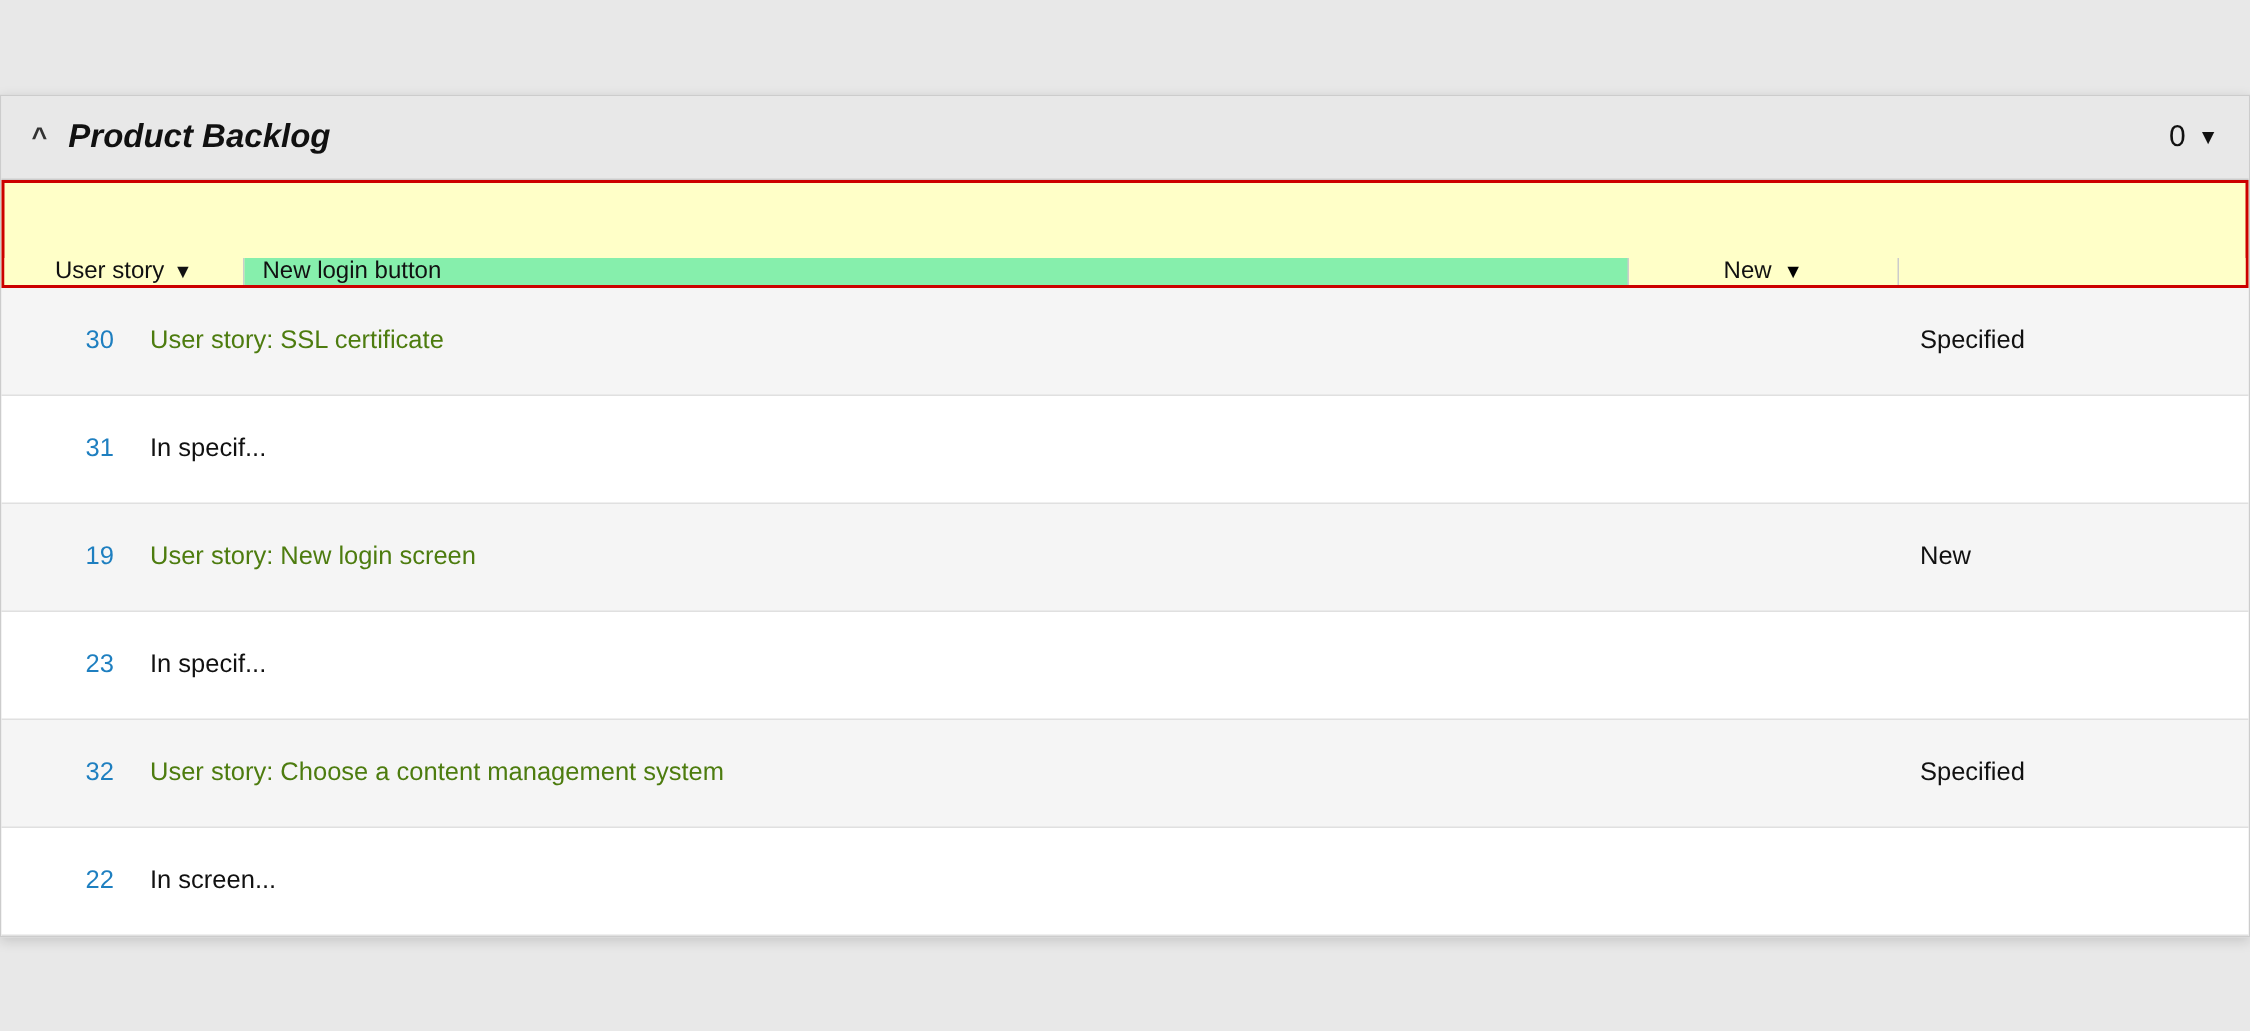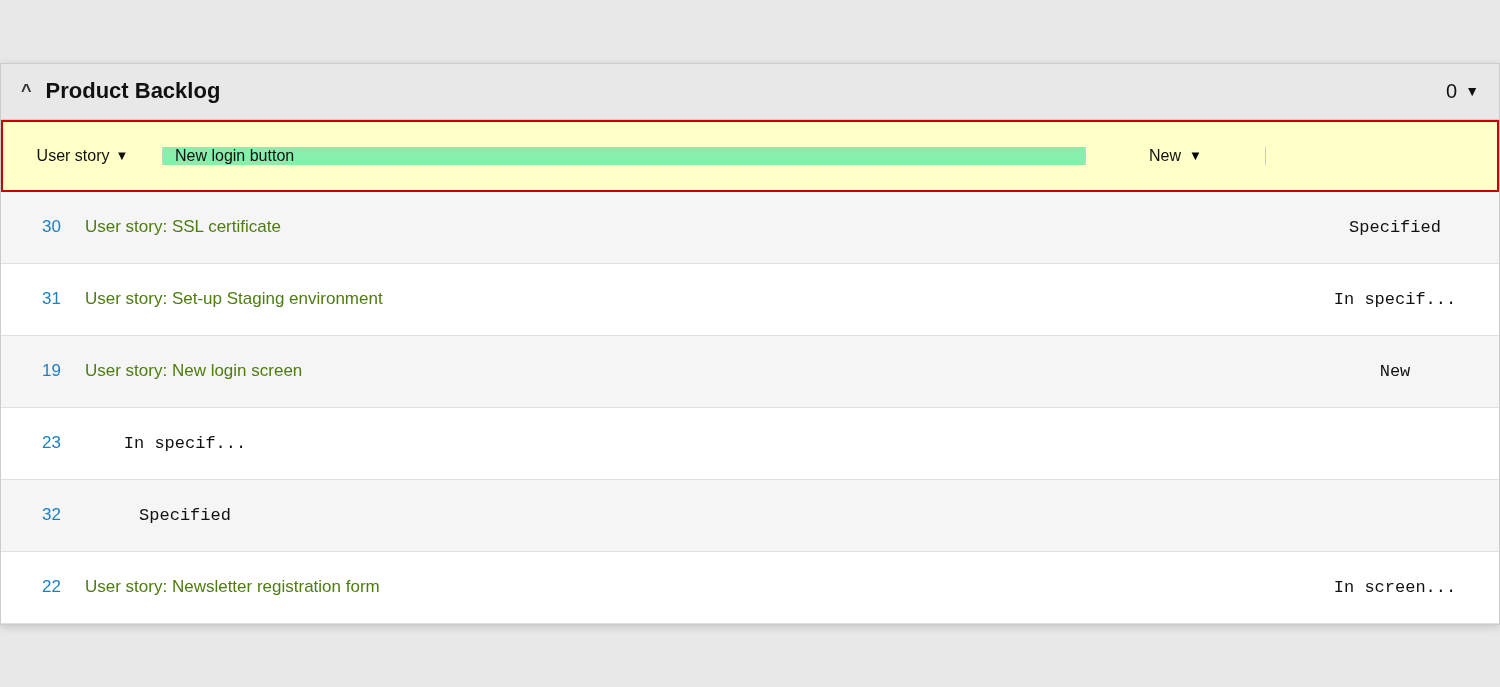--- a/index.html
+++ b/index.html
@@ -42,20 +42,21 @@
       cursor: pointer;
       color: #333;
       user-select: none;
     }
 
     .header-title {
       font-size: 22px;
       font-weight: bold;
       color: #111;
       flex: 1;
+      font-style: italic;
     }
 
     .header-date {
       font-size: 20px;
       color: #111;
       flex: 1;
       text-align: center;
     }
 
     .header-count-wrapper {
@@ -71,21 +72,21 @@
     }
 
     .dropdown-arrow {
       font-size: 14px;
       cursor: pointer;
     }
 
     
     .new-item-row {
       display: flex;
-      align-items: center;
+      align-items: flex-end;
       border: 2px solid #cc0000;
       background: #ffffc8;
       min-height: 72px;
     }
 
     .type-cell {
       display: flex;
       align-items: center;
       justify-content: center;
       padding: 0 16px;
@@ -158,21 +159,21 @@
       outline: none;
       background: transparent;
       font-size: 16px;
       padding: 0 12px;
     }
 
     
     .backlog-item {
       display: flex;
       align-items: center;
-      padding: 0 4px;
+      padding: 0 19px;
       height: 72px;
       border-bottom: 1px solid #e0e0e0;
     }
 
     .backlog-item:nth-child(odd) {
       background: #f5f5f5;
     }
 
     .backlog-item:nth-child(even) {
       background: #fff;
@@ -190,22 +191,21 @@
     .item-title {
       flex: 1;
       font-size: 17px;
       color: #4d7c0f;
     }
 
     .item-status {
       font-size: 17px;
       color: #111;
       min-width: 200px;
-      text-align: center;
-      font-family: Liberation Mono, monospace;
+      text-align: left;
     }
   </style>
 </head>
 <body>
 
 <div class="container">
 
   <div class="header-row">
     <span class="header-collapse-btn">^</span>
     <span class="header-title">Product Backlog</span>
@@ -238,36 +238,35 @@
   </div>
 
   <div id="backlog-list">
       <div class="backlog-item">
       <span class="item-id">30</span>
       <span class="item-title">User story: SSL certificate</span>
       <span class="item-status">Specified</span>
     </div>
       <div class="backlog-item">
       <span class="item-id">31</span>
-      <span class="item-title">User story: Set-up Staging environment</span>
       <span class="item-status">In specif...</span>
     </div>
       <div class="backlog-item">
       <span class="item-id">19</span>
       <span class="item-title">User story: New login screen</span>
       <span class="item-status">New</span>
     </div>
       <div class="backlog-item">
       <span class="item-id">23</span>
       <span class="item-status">In specif...</span>
     </div>
       <div class="backlog-item">
       <span class="item-id">32</span>
+      <span class="item-title">User story: Choose a content management system</span>
       <span class="item-status">Specified</span>
     </div>
       <div class="backlog-item">
       <span class="item-id">22</span>
-      <span class="item-title">User story: Newsletter registration form</span>
       <span class="item-status">In screen...</span>
     </div>
     </div>
 
 </div>
 
 </body></html>

